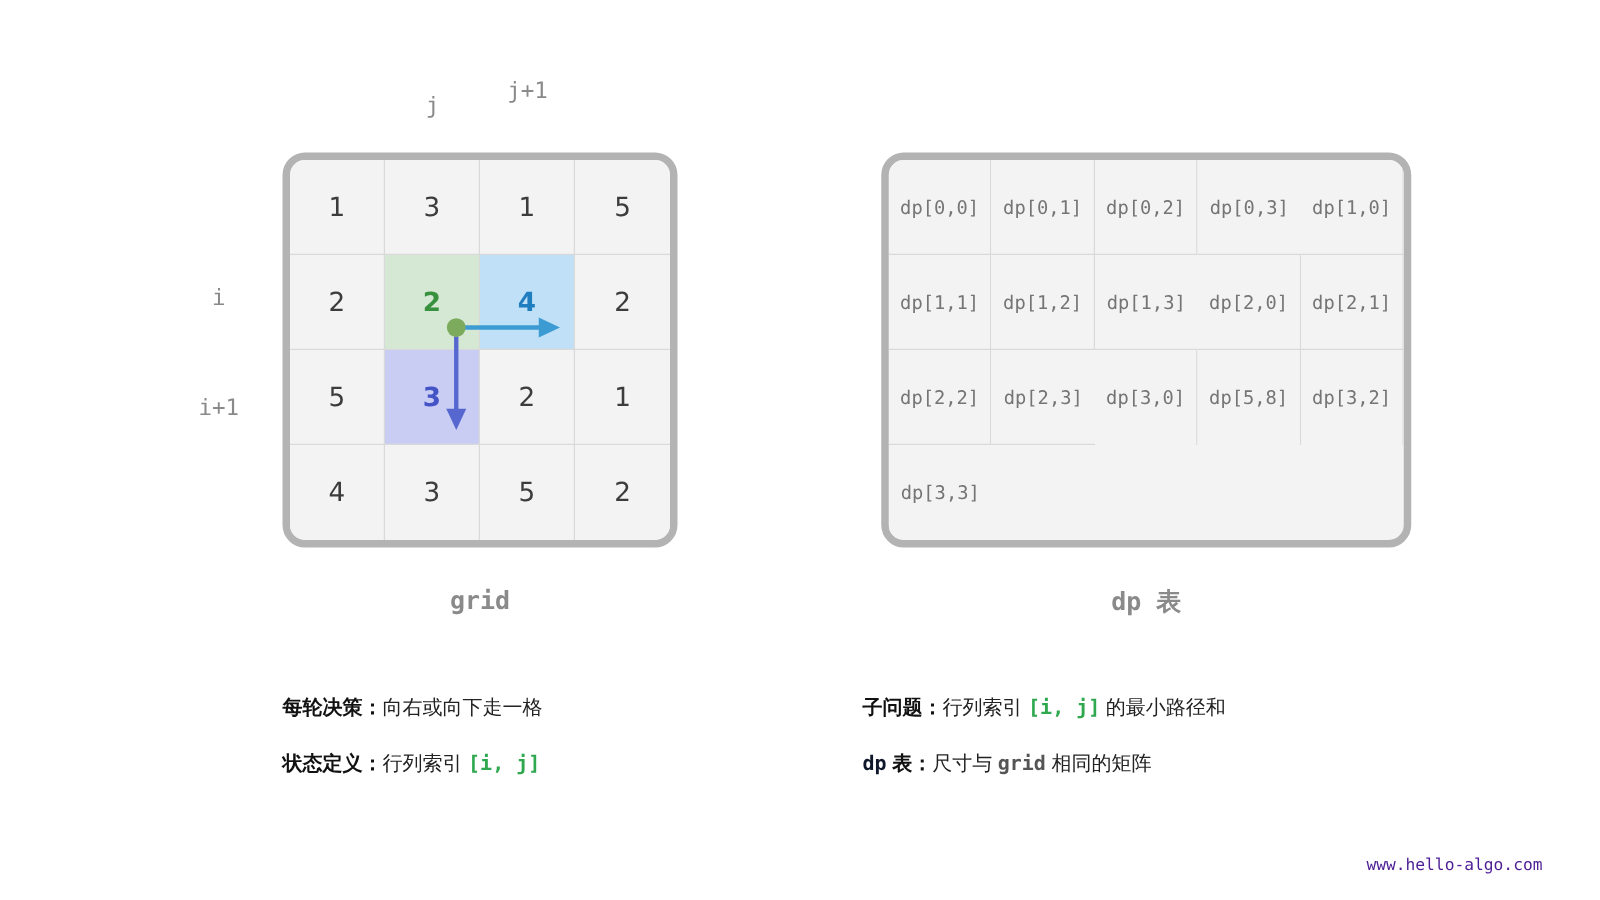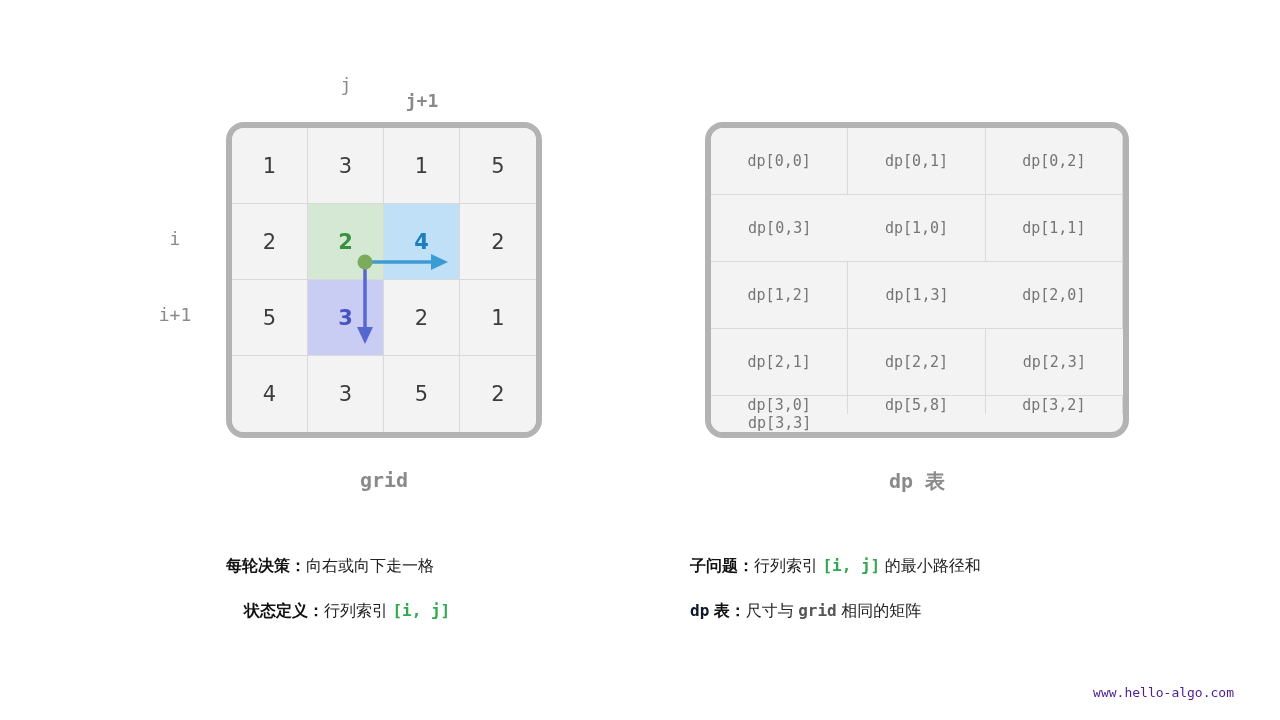--- a/index.html
+++ b/index.html
@@ -24,21 +24,21 @@
   }
   #grid-table {
     left: 226px; top: 122px;
     width: 316px; height: 316px;
     grid-template-columns: repeat(4, 1fr);
     grid-template-rows: repeat(4, 1fr);
   }
   #dp-table {
     left: 705px; top: 122px;
     width: 424px; height: 316px;
-    grid-template-columns: repeat(3, 1fr);
+    grid-template-columns: repeat(5, 1fr);
     grid-template-rows: repeat(4, 1fr);
   }
   .cell {
     display: flex; align-items: center; justify-content: center;
     background: var(--cell-bg);
     border-right: 1px solid var(--cell-line);
     border-bottom: 1px solid var(--cell-line);
   }
   .panel > .cell:nth-child(4n) { border-right: none; }
   .panel > .cell:nth-child(n+13) { border-bottom: none; }
@@ -55,23 +55,23 @@
   .hl-down    { background: var(--down-bg);    color: var(--down-fg);    font-weight: 700; }
 
   
   .axis-label {
     position: absolute;
     font-family: "DejaVu Sans Mono", monospace;
     font-size: 18px; color: #8a8a8a;
     text-align: center;
   }
   .lbl-j   { left: 308px; top: 74px;  width: 76px; }
-  .lbl-j1  { left: 384px; top: 90px;  width: 76px; font-weight: bold; }
+  .lbl-j1  { left: 384px; top: 62px;  width: 76px; }
   .lbl-i   { left: 145px; top: 228px; width: 60px; }
-  .lbl-i1  { left: 145px; top: 304px; width: 60px; }
+  .lbl-i1  { left: 145px; top: 316px; width: 60px; }
   .caption {
     position: absolute;
     font-family: "DejaVu Sans Mono", monospace;
     font-size: 20px; font-weight: 700; color: #8a8a8a;
     text-align: center;
   }
   .caption-grid { left: 226px; top: 468px; width: 316px; }
   .caption-dp   { left: 705px; top: 468px; width: 424px; }
 
   
@@ -82,21 +82,21 @@
     pointer-events: none;
   }
 
   
   .note-line {
     position: absolute;
     font-size: 16px; color: #222222;
     white-space: nowrap;
   }
   .nl1 { left: 226px; top: 556px; }
-  .nl2 { left: 244px; top: 601px; }
+  .nl2 { left: 226px; top: 601px; }
   .nr1 { left: 690px; top: 556px; }
   .nr2 { left: 690px; top: 601px; }
   .note-label { font-weight: 700; color: #111111; }
   .code-green {
     font-family: "DejaVu Sans Mono", monospace;
     font-weight: 700; color: var(--code-green);
   }
   .code-gray {
     font-family: "DejaVu Sans Mono", monospace;
     font-weight: 700; color: #555555;

